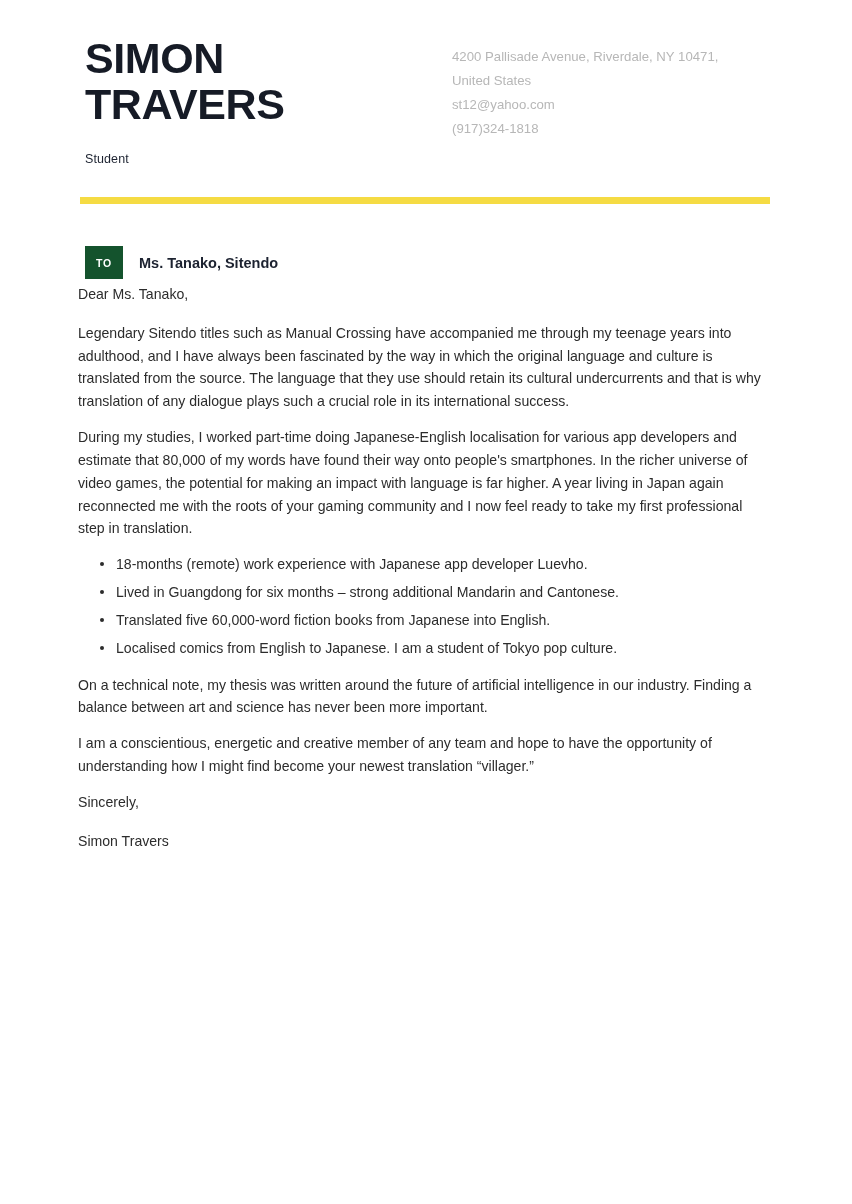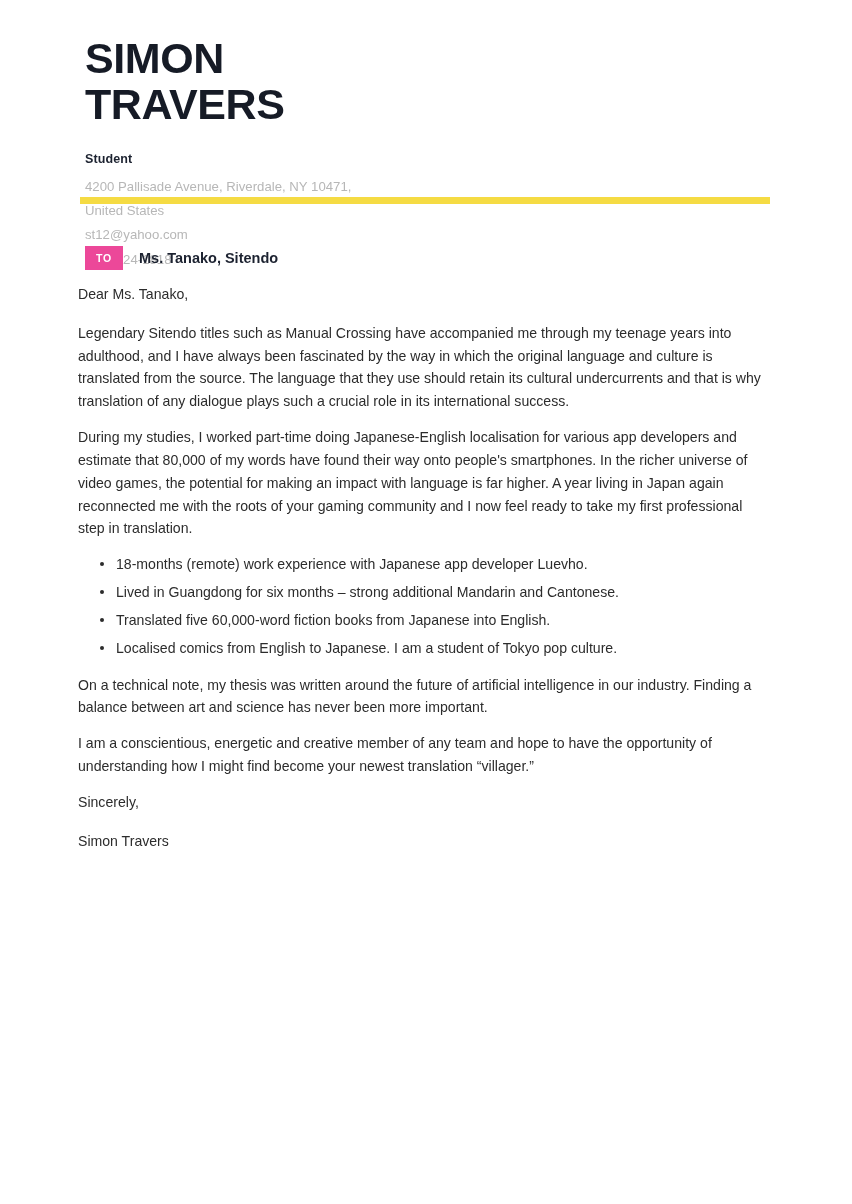--- a/index.html
+++ b/index.html
@@ -22,41 +22,40 @@
 
   
   .header {
     position: absolute;
     left: 85px;
     top: 36px;
     right: 80px;
     display: flex;
     align-items: flex-start;
     justify-content: space-between;
-    flex-direction: column;
   }
   .identity {
     width: 360px;
   }
   .name {
     font-size: 43px;
     font-weight: 700;
     line-height: 1.06;
     letter-spacing: -0.4px;
     color: #161b26;
     margin: 0;
     text-transform: uppercase;
   }
   .name .line {
     display: block;
   }
   .job-title {
     margin-top: 25px;
     font-size: 12.5px;
-    font-weight: 700;
+    font-weight: 400;
     color: #1c2230;
     letter-spacing: 0.1px;
   }
   .contact {
     width: 320px;
     padding-top: 9px;
     font-size: 13.2px;
     line-height: 1.83;
     color: #b7b7b7;
     font-weight: 400;
@@ -81,22 +80,22 @@
     left: 85px;
     top: 246px;
     display: flex;
     align-items: center;
   }
   .to-badge {
     display: inline-flex;
     align-items: center;
     justify-content: center;
     width: 38px;
-    height: 24px;
-    background: #ec4899;
+    height: 33px;
+    background: #14532d;
     color: #ffffff;
     font-size: 10.5px;
     font-weight: 700;
     letter-spacing: 0.7px;
   }
   .recipient-name {
     margin-left: 16px;
     font-size: 14.5px;
     font-weight: 700;
     color: #1c2230;

